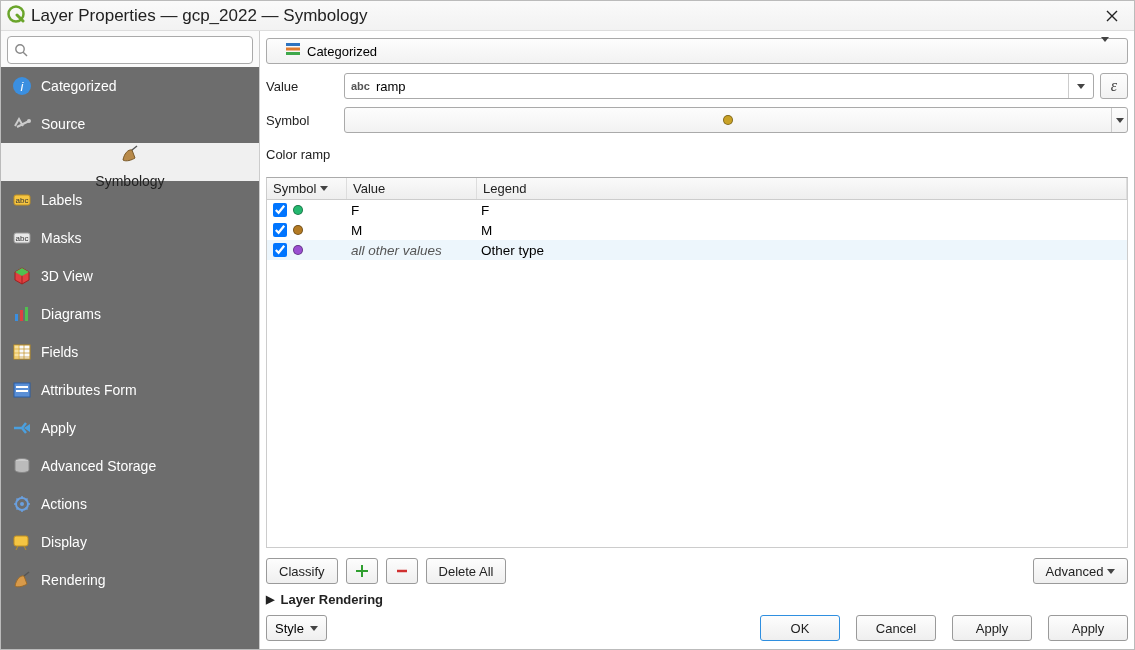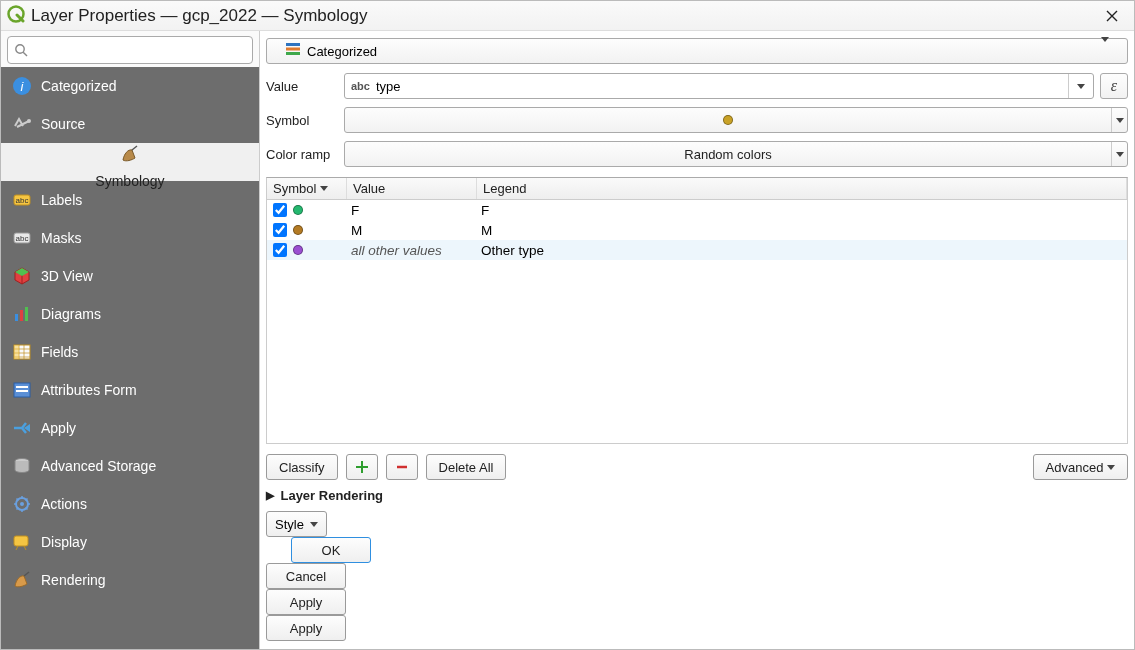--- a/index.html
+++ b/index.html
@@ -67,21 +67,21 @@
   .action-row { display:flex; align-items:center; gap: 8px; margin: 10px 6px 4px 6px; }
   .btn { height: 26px; padding: 0 12px; border: 1px solid #9a9a9a; border-radius: 3px; background: linear-gradient(#fdfdfd,#efefef); font-size: 13px; color:#222; cursor:pointer; display:flex; align-items:center; justify-content:center; }
   .btn.small { padding: 0 6px; width: 32px; }
   .spacer { flex:1; }
 
   
   .collapse-row { display:flex; align-items:center; gap:6px; margin: 4px 6px; font-size:13px; font-weight:bold; color:#222; }
   .collapse-row .tri { font-size: 11px; }
 
   
-  .bottom-row { display:flex; align-items:flex-start; gap: 0; margin: 4px 6px 8px 6px; flex-direction: column; }
+  .bottom-row { display:flex; align-items:flex-start; gap: 16px; margin: 4px 6px 8px 6px; }
   .bottom-row .style-btn { height:26px; padding:0 8px; border:1px solid #9a9a9a; border-radius:3px; background:linear-gradient(#fdfdfd,#efefef); font-size:13px; display:flex; align-items:center; gap:6px; }
   .primary { border: 1px solid #2f8fe0 !important; margin-left: 25px; }
   .bottom-btn { width: 80px; }
 
   .caret-down { width:0; height:0; border-left:4px solid transparent; border-right:4px solid transparent; border-top:5px solid #444; }
 </style>
 </head>
 <body>
 
 <div class="titlebar">
@@ -259,21 +259,21 @@
       <span style="font-size:13px;">Categorized</span>
       <span class="dropdown-caret"><span class="caret-down"></span></span>
     </div>
 
     <div class="param-area">
 
       <div class="param-row">
         <div class="param-label">Value</div>
         <div class="value-combo">
           <span class="abc-tag">abc</span>
-          <span class="combo-text">type</span>
+          <span class="combo-text">ramp</span>
           <span class="dropdown-caret">
               <span class="caret-down"></span>
             </span>
         </div>
         <div class="expr-btn">ε</div>
       </div>
 
       <div class="param-row">
         <div class="param-label">Symbol</div>
         <div class="symbol-btn">
@@ -281,26 +281,20 @@
               <span class="dot" id="symbol-dot" style="background: rgb(201, 162, 39);"></span>
             </div>
           <div class="tiny-caret-btn">
               <span class="caret-down"></span>
             </div>
         </div>
       </div>
 
       <div class="param-row">
         <div class="param-label">Color ramp</div>
-        <div class="ramp-btn">
-          <span class="ramp-text">Random colors</span>
-          <div class="tiny-caret-btn">
-              <span class="caret-down"></span>
-            </div>
-        </div>
       </div>
     </div>
 
     <div class="class-table">
       <div class="ct-header">
         <div class="col-symbol">
           <span>Symbol</span>
           <span class="caret-down"></span>
         </div>
         <div class="col-value">

